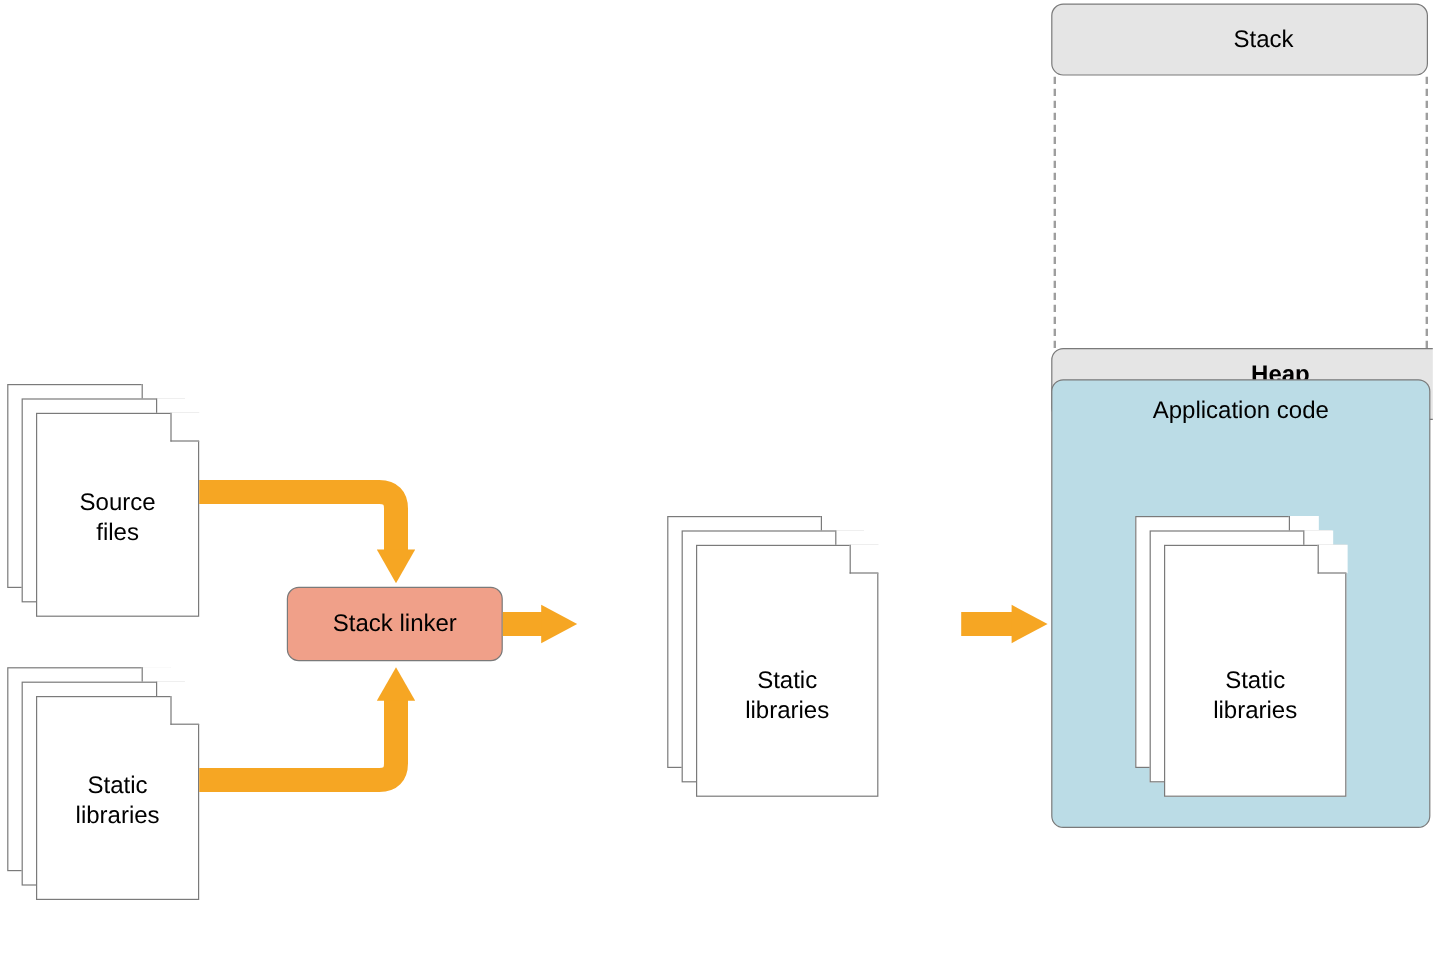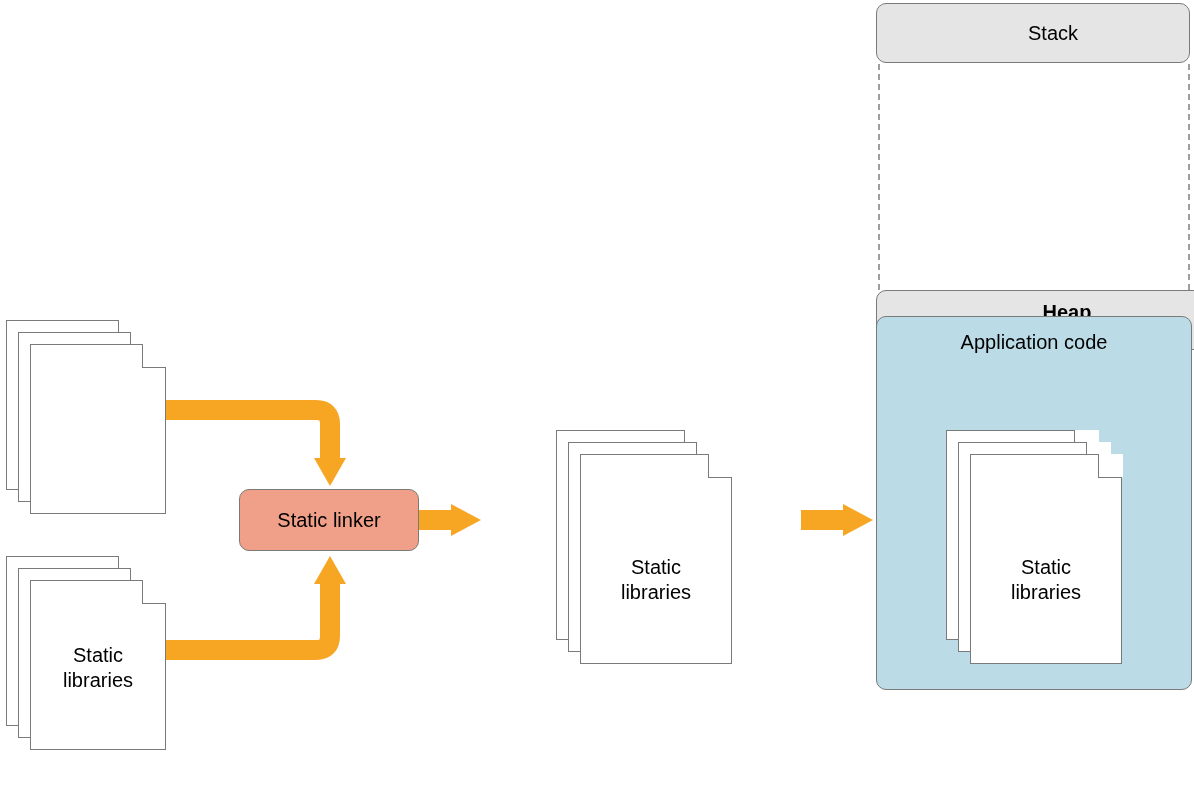--- a/index.html
+++ b/index.html
@@ -136,32 +136,33 @@
     <div class="page" style="left:12px; top:12px; width:152px; height:210px;">
       <div class="fold fold-on-white"></div>
     </div>
     <div class="page" style="left:24px; top:24px; width:152px; height:210px;">
       <div class="fold fold-on-white"></div>
       <div class="page-label" style="top:100px;">Static<br>libraries</div>
     </div>
   </div>
 
   <div class="box red-box" style="left:239px; top:489px; width:180px; height:62px;">
-    <span>Static linker</span>
+    <span>Stack linker</span>
   </div>
 
   <div class="filestack" style="left:6px; top:320px; width:160px; height:194px;">
     <div class="page" style="left:0px;  top:0px;  width:136px; height:170px;">
       <div class="fold fold-on-white"></div>
     </div>
     <div class="page" style="left:12px; top:12px; width:136px; height:170px;">
       <div class="fold fold-on-white"></div>
     </div>
     <div class="page" style="left:24px; top:24px; width:136px; height:170px;">
       <div class="fold fold-on-white"></div>
+      <div class="page-label" style="top:62px;">Source<br>files</div>
     </div>
   </div>
 
   <div class="filestack" style="left:6px; top:556px; width:160px; height:194px;">
     <div class="page" style="left:0px;  top:0px;  width:136px; height:170px;">
       <div class="fold fold-on-white"></div>
     </div>
     <div class="page" style="left:12px; top:12px; width:136px; height:170px;">
       <div class="fold fold-on-white"></div>
     </div>

